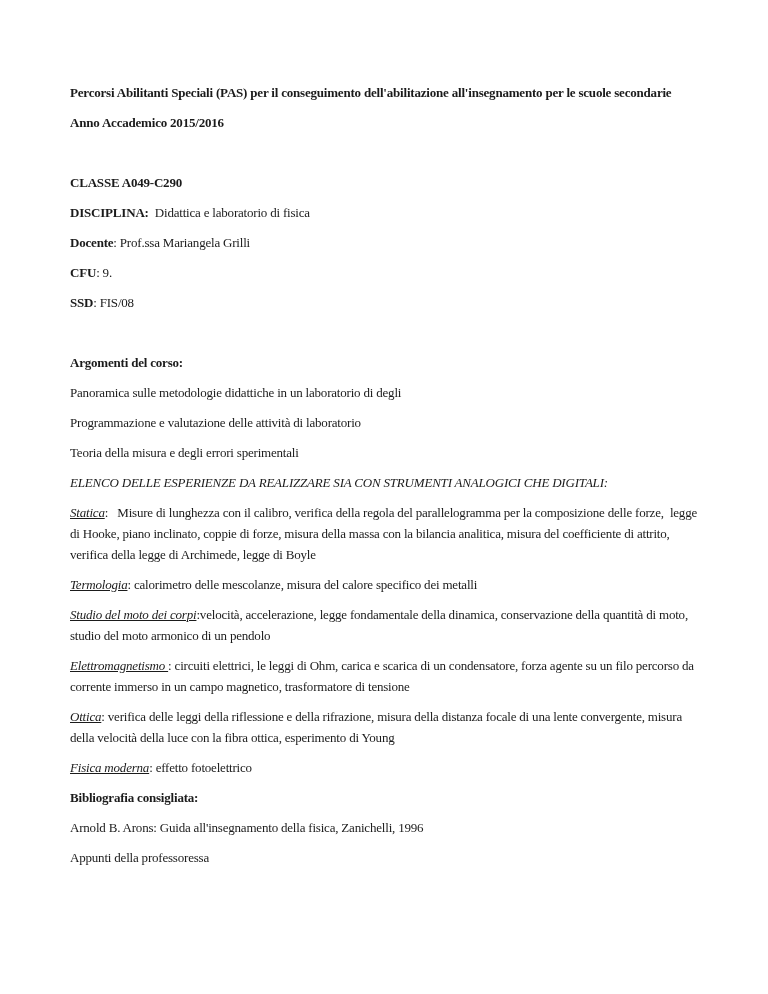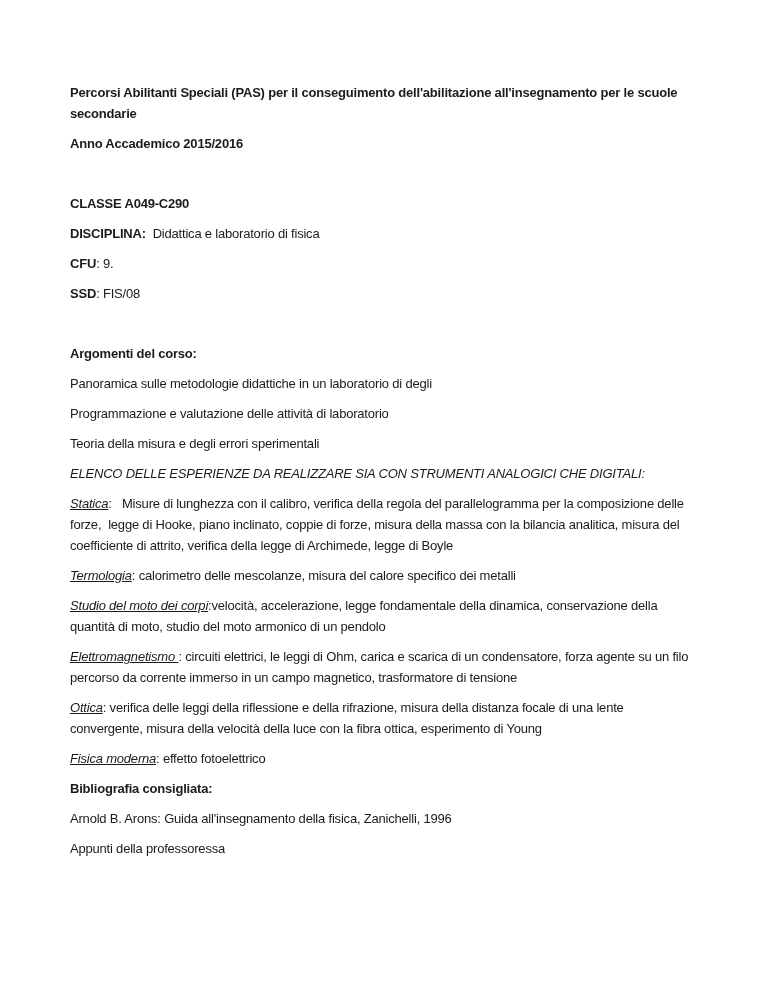--- a/index.html
+++ b/index.html
@@ -1,15 +1,15 @@
 <!DOCTYPE html>
 <html><head>
 <meta charset="utf-8">
 <style>
-  * { box-sizing: border-box; }
+  * { box-sizing: border-box; font-family: Liberation Serif, serif; }
   html, body { margin: 0; padding: 0; }
   body {
     width: 768px;
     height: 994px;
     background: #ffffff;
     overflow: hidden;
   }
   .page {
     width: 100%;
     height: 100%;
@@ -37,20 +37,21 @@
 
 <div class="page">
 
   <p class="para bold">Percorsi Abilitanti Speciali (PAS) per il conseguimento dell'abilitazione all'insegnamento per le scuole secondarie</p>
   <p class="para bold">Anno Accademico 2015/2016</p>
 
   <div class="spacer"></div>
 
   <p class="para"><b>CLASSE A049-C290</b><span></span></p>
   <p class="para"><b>DISCIPLINA:</b><span>  Didattica e laboratorio di fisica</span></p>
+  <p class="para"><b>Docente</b><span>: Prof.ssa Mariangela Grilli</span></p>
   <p class="para"><b>CFU</b><span>: 9.</span></p>
   <p class="para"><b>SSD</b><span>: FIS/08</span></p>
 
   <div class="spacer"></div>
 
   <p class="para bold">Argomenti del corso:</p>
   <p class="para">Panoramica sulle metodologie didattiche in un laboratorio di degli</p>
   <p class="para">Programmazione e valutazione delle attività di laboratorio</p>
   <p class="para">Teoria della misura e degli errori sperimentali</p>
 

